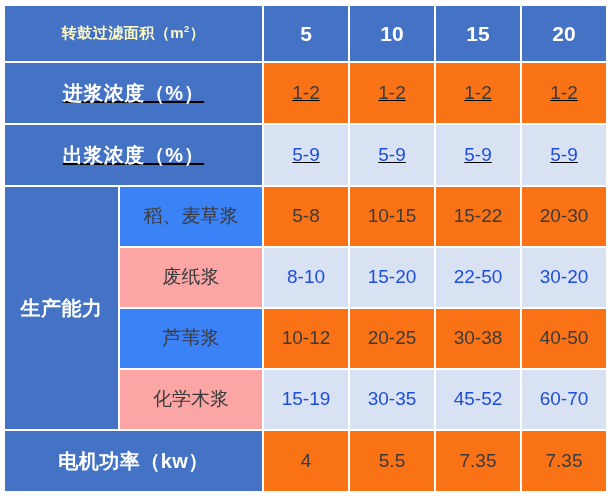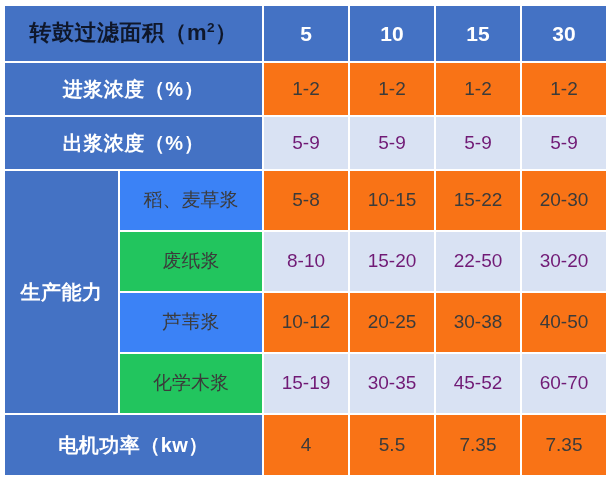--- a/index.html
+++ b/index.html
@@ -30,23 +30,23 @@
     text-align: center;
     vertical-align: middle;
     line-height: 1.1;
     white-space: nowrap;
     overflow: hidden;
   }
 
   
   .hdr {
     background: #4472C4;
-    color: #0f172a;
+    color: #fef9c3;
     font-weight: bold;
-    font-size: 22px;
+    font-size: 15px;
     letter-spacing: 0.5px;
   }
   .hdr-num {
     background: #4472C4;
     color: #FFFFFF;
     font-weight: bold;
     font-size: 21px;
   }
   .rowlabel {
     background: #4472C4;
@@ -54,42 +54,42 @@
     font-weight: bold;
     font-size: 20px;
     letter-spacing: 0.5px;
   }
   .sublabel-a {
     background: #3b82f6;
     color: #3B3B3B;
     font-size: 19px;
   }
   .sublabel-b {
-    background: #22c55e;
+    background: #fca5a5;
     color: #3B3B3B;
     font-size: 19px;
   }
   .cell-a {
     background: #f97316;
     color: #3B3B3B;
     font-size: 19px;
   }
   .cell-b {
     background: #D9E2F3;
-    color: #701a75;
+    color: #1d4ed8;
     font-size: 19px;
   }
 
   
   .c-label   { width: 113px; }
   .c-sub     { width: 142px; }
   .c-data    { width: 84px; }
 
   .r-head   { height: 55px; }
-  .r-std    { height: 52px; }
+  .r-std    { height: 60px; text-decoration: underline; }
   .r-prod   { height: 59px; }
   .r-last   { height: 60px; padding-left: 13px; }
 
   .span-label {
     width: 113px;
   }
   sup {
     font-size: 0.62em;
     vertical-align: super;
     line-height: 0;
@@ -109,21 +109,21 @@
   </colgroup>
 
   <tbody>
       <tr class="r-head">
     <td class="hdr" colspan="2">
       <span>转鼓过滤面积（m</span><sup>2</sup><span>）</span>
     </td>
     <td class="hdr-num">5</td>
     <td class="hdr-num">10</td>
     <td class="hdr-num">15</td>
-    <td class="hdr-num">30</td>
+    <td class="hdr-num">20</td>
   </tr>
 
   <tr class="r-std">
     <td class="rowlabel" colspan="2">进浆浓度（%）</td>
     <td class="cell-a">1-2</td>
     <td class="cell-a">1-2</td>
     <td class="cell-a">1-2</td>
     <td class="cell-a">1-2</td>
   </tr>
 

